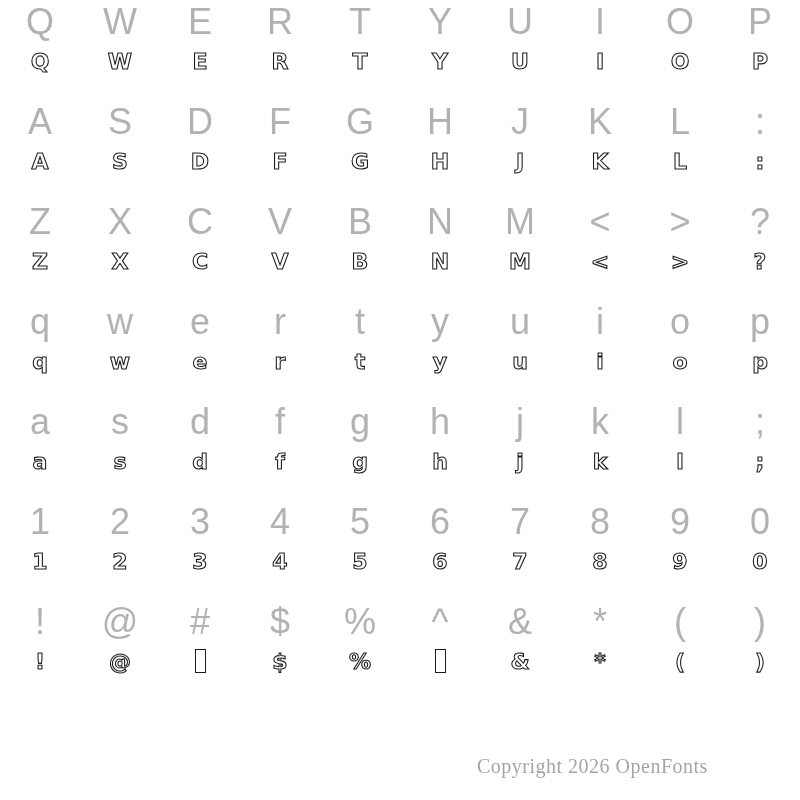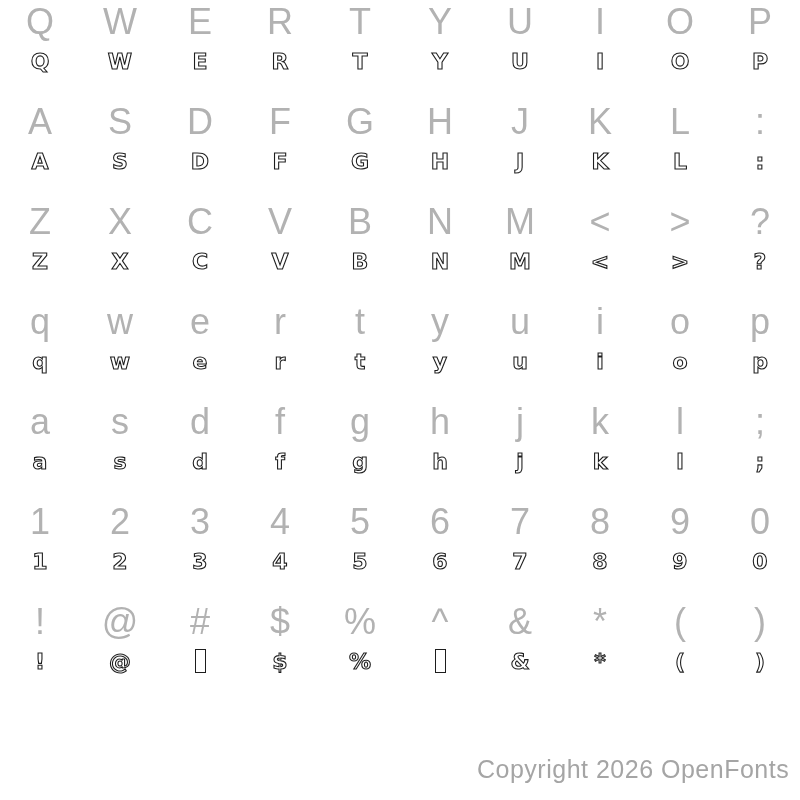--- a/index.html
+++ b/index.html
@@ -64,22 +64,22 @@
     border: 1.5px solid var(--ink);
     box-sizing: border-box;
     vertical-align: middle;
     margin-top: -4px;
     -webkit-text-stroke: 0;
   }
   .footer {
     position: absolute;
     top: 755px;
     left: 477px;
-    font-family: Liberation Sans, sans-serif;
-    font-size: 25px;
+    font-family: Liberation Serif, serif;
+    font-size: 20px;
     color: var(--copyright-gray);
     letter-spacing: 0.5px;
     white-space: nowrap;
   }
 </style>
 </head>
 <body style="background: rgb(255, 255, 255);">
 
 <div class="specimen" id="specimen">
     <div class="pair">

